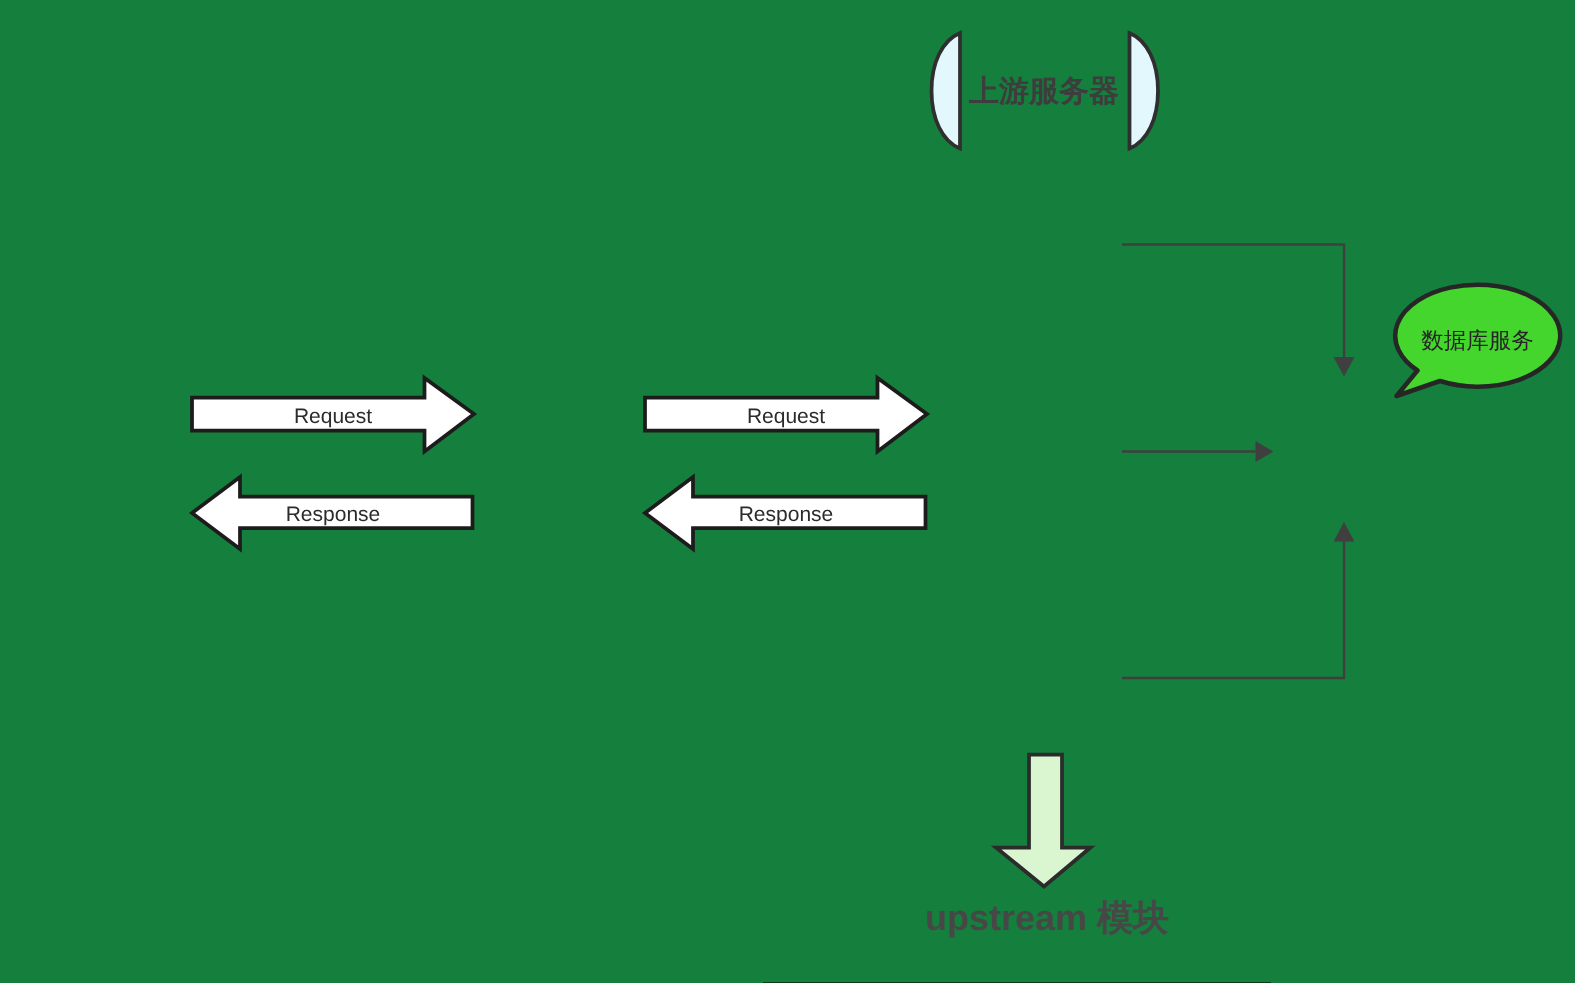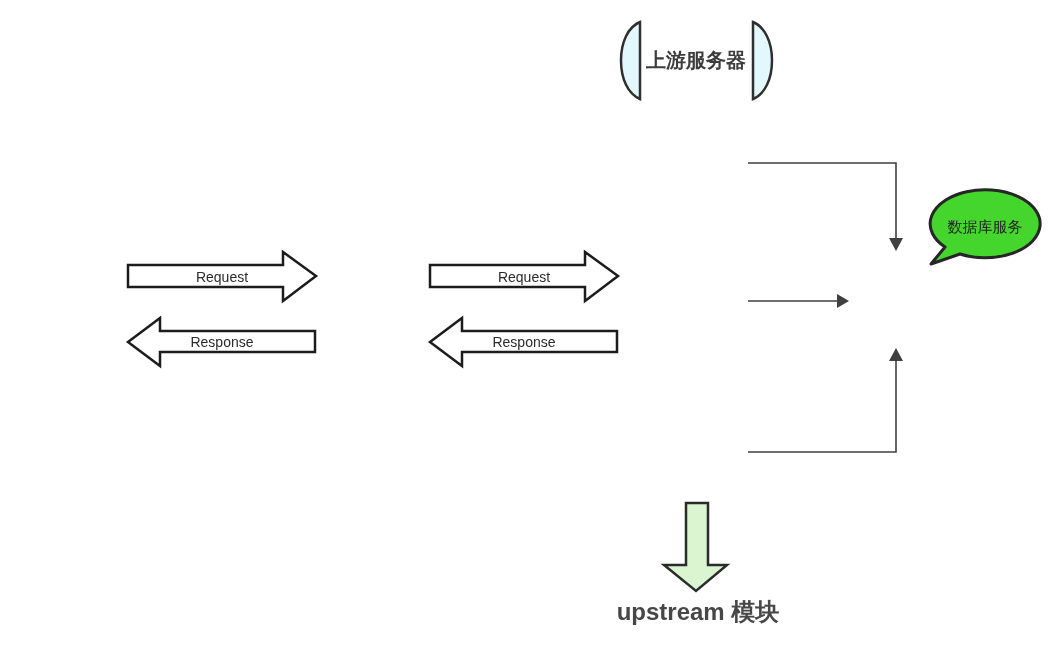--- a/index.html
+++ b/index.html
@@ -4,21 +4,21 @@
 <style>
   html, body {
     margin: 0;
     padding: 0;
     background: #000000;
   }
   .canvas {
     position: relative;
     width: 1050px;
     height: 655px;
-    background: #ffffff;
+    background: #15803d;
     overflow: hidden;
     font-family: "Liberation Sans", sans-serif;
   }
   svg { display: block; }
   .block-arrow {
     fill: #ffffff;
     stroke: #1c1c1c;
     stroke-width: 2.5;
     stroke-linejoin: miter;
   }

